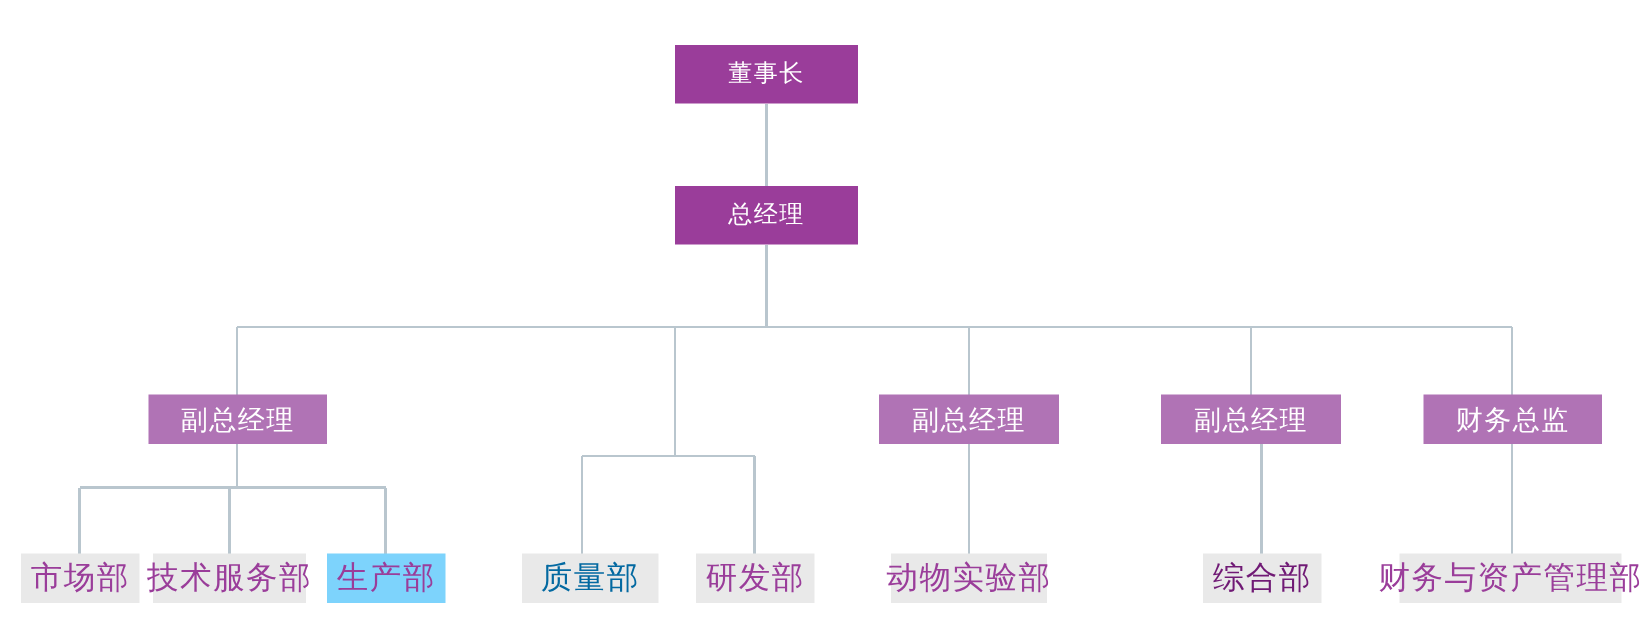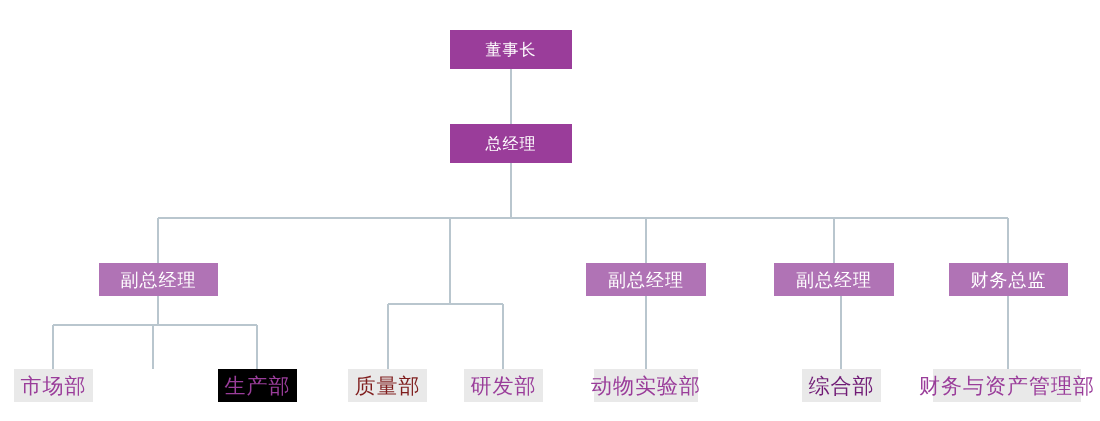--- a/index.html
+++ b/index.html
@@ -111,26 +111,29 @@
   </div>
 
   <div class="node level-2" style="left: 949px; top: 263px; width: 119px; height: 33px; background: rgb(176, 115, 181); color: rgb(255, 255, 255);">
     <span>财务总监</span>
   </div>
 
   <div class="node level-3" style="left: 14px; top: 369px; width: 79px; height: 33px; background: rgb(233, 233, 233); color: rgb(154, 61, 154);">
     <span>市场部</span>
   </div>
 
+  <div class="node level-3" style="left: 102px; top: 369px; width: 102px; height: 33px; background: rgb(233, 233, 233); color: rgb(154, 61, 154);">
+    <span>技术服务部</span>
+  </div>
 
-  <div class="node level-3" style="left: 218px; top: 369px; width: 79px; height: 33px; background: #000000; color: rgb(154, 61, 154);">
+  <div class="node level-3" style="left: 218px; top: 369px; width: 79px; height: 33px; background: #7dd3fc; color: rgb(154, 61, 154);">
     <span>生产部</span>
   </div>
 
-  <div class="node level-3" style="left: 348px; top: 369px; width: 79px; height: 33px; background: rgb(233, 233, 233); color: #7f1d1d;">
+  <div class="node level-3" style="left: 348px; top: 369px; width: 91px; height: 33px; background: rgb(233, 233, 233); color: #0369a1; font-family: Liberation Serif, serif;">
     <span>质量部</span>
   </div>
 
   <div class="node level-3" style="left: 464px; top: 369px; width: 79px; height: 33px; background: rgb(233, 233, 233); color: rgb(154, 61, 154);">
     <span>研发部</span>
   </div>
 
   <div class="node level-3" style="left: 594px; top: 369px; width: 104px; height: 33px; background: rgb(233, 233, 233); color: rgb(154, 61, 154);">
     <span>动物实验部</span>
   </div>

